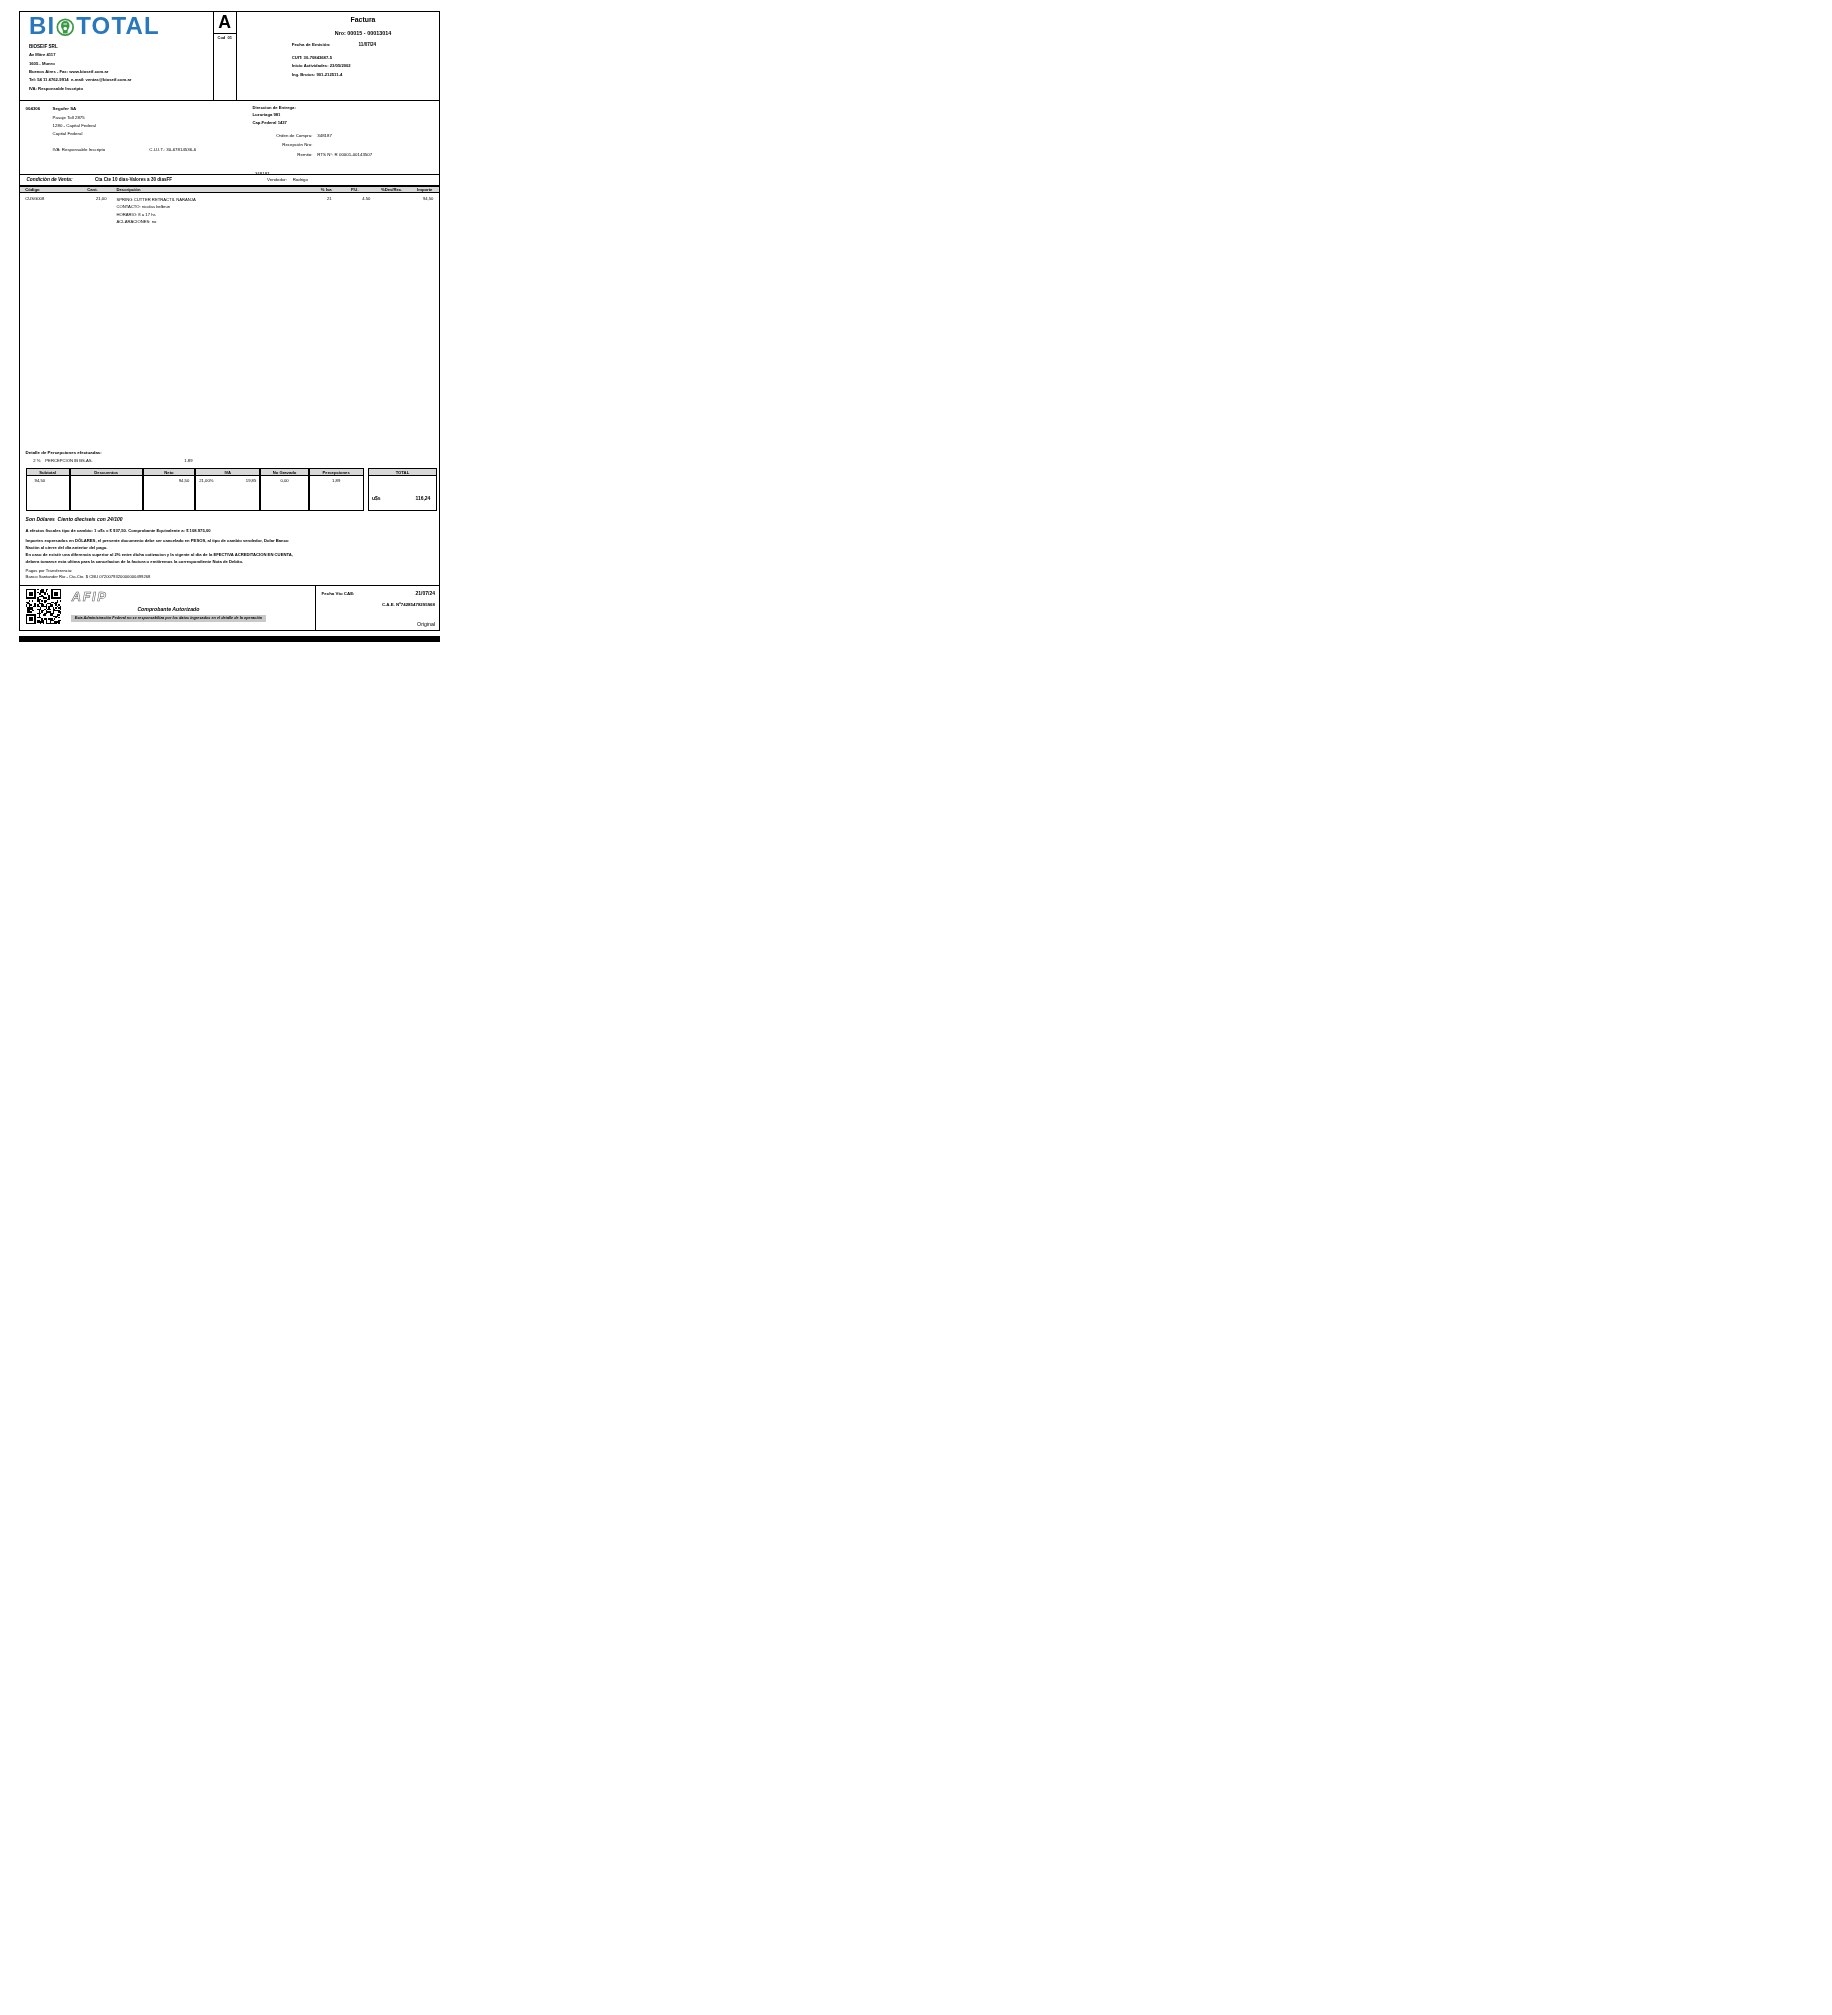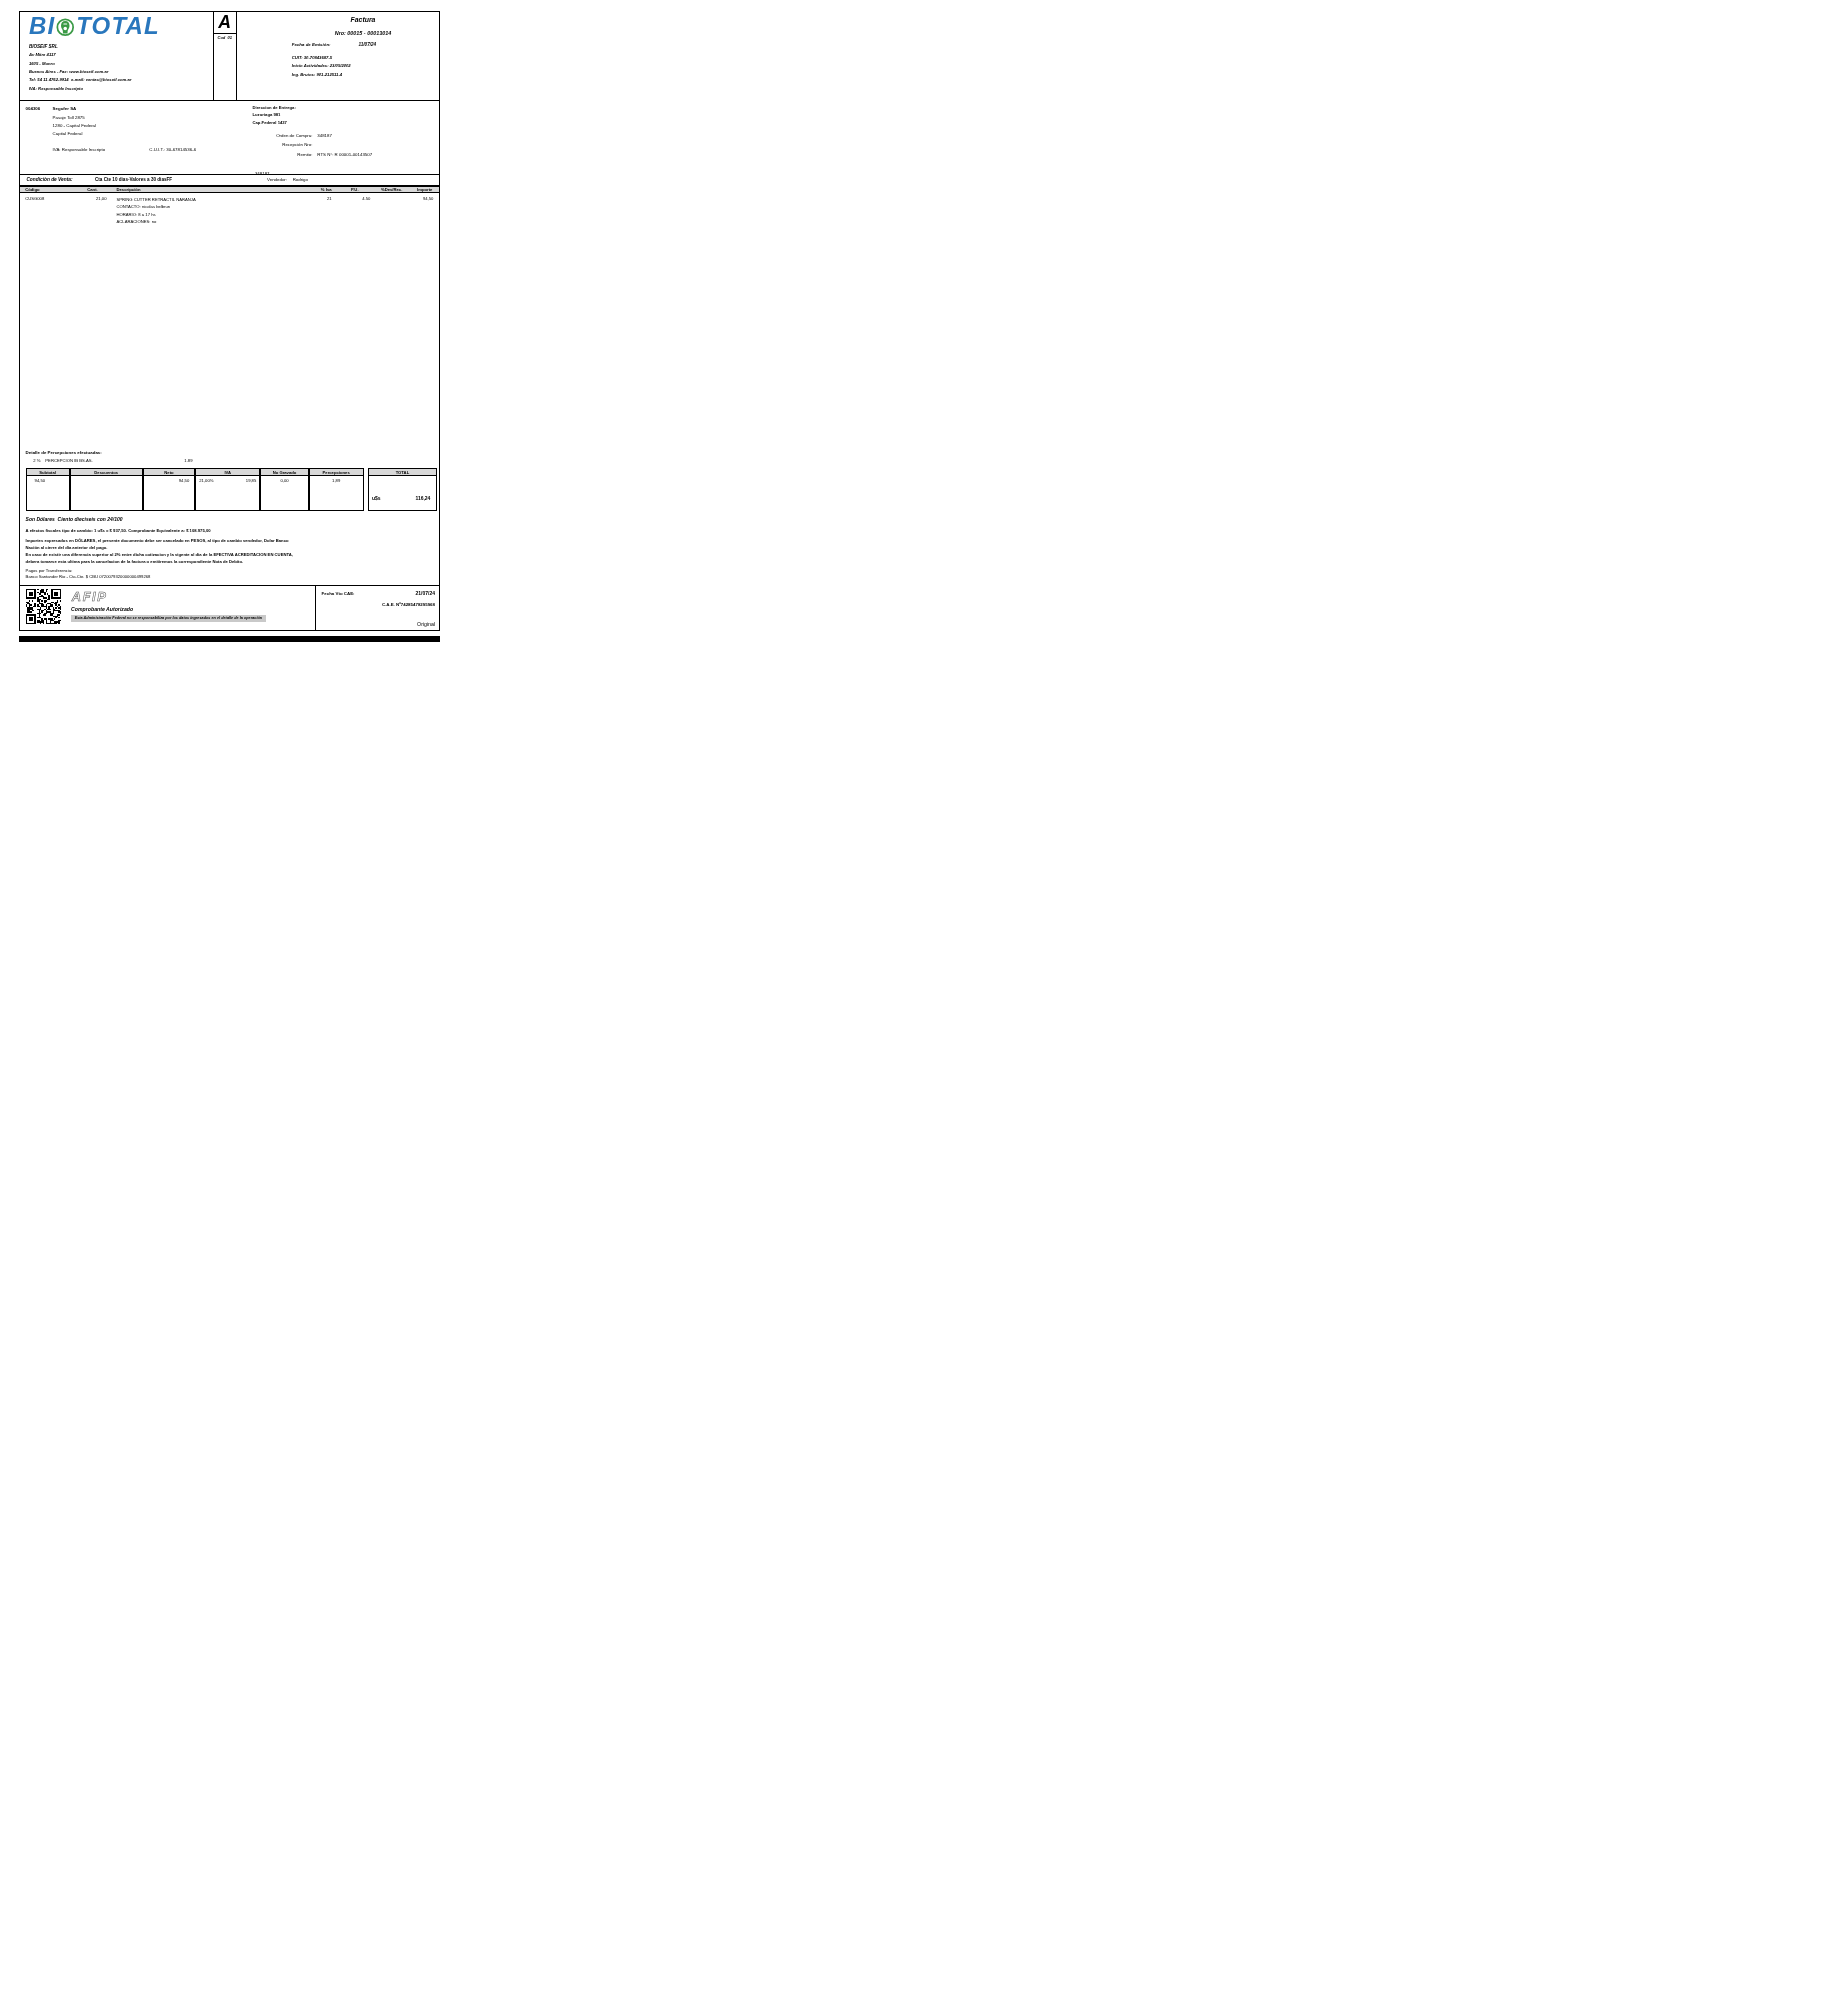--- a/index.html
+++ b/index.html
@@ -8,21 +8,21 @@
     width: 458px; height: 647px; overflow: hidden; position: relative;
     font-family: "Liberation Sans", "DejaVu Sans", sans-serif;
     color: #000; font-size: 4.4px;
   }
   .pre { white-space: pre-wrap; }
 
   .sheet { width: 421px; margin: 10.5px 0 0 19px; }
   .invoice { border: 1px solid #000; background: #fff; }
 
   
-  .header { display: flex; height: 89px; border-bottom: 1px solid #000; font-style: italic; }
+  .header { display: flex; height: 89px; border-bottom: 1px solid #000; }
   .header-left { flex: 0 0 46%; padding: 3.2px 0 0 8.9px; }
   .logo { display: flex; align-items: center; height: 23.4px; color: var(--logo-blue, #2977BD);
           font-weight: bold; font-size: 24px; letter-spacing: 1.2px; margin-bottom: 4.8px; }
   .logo-icon { width: 18.5px; height: 18.5px; margin: 2.4px 1.2px 0 1.2px; color: var(--logo-green, #3B9A46); }
   .co-name { font-weight: bold; font-size: 4.6px; line-height: 8.5px; }
   .co-line { font-weight: bold; font-size: 4.2px; line-height: 8.3px; }
 
   .header-strip { flex: 0 0 24px; border-left: 1px solid #000; border-right: 1px solid #000; }
   .letter-box { height: 22px; border-bottom: 1px solid #000; display: flex; align-items: center;
                 justify-content: center; font-size: 17.7px; font-weight: bold; }
@@ -104,21 +104,21 @@
   .notes-words { font-weight: bold; font-style: italic; font-size: 5px; margin-top: 0.8px; }
   .notes-exchange { font-weight: bold; font-size: 4.2px; margin-top: 6px; }
   .notes-legal { font-weight: bold; font-size: 4.2px; line-height: 6.6px; margin-top: 5.2px; white-space: pre-line; }
   .notes-legal2 { margin-top: 0.8px; }
   .notes-pagos { margin-top: 2.4px; font-size: 4.2px; line-height: 6.4px; }
   .notes-banco { font-size: 4.2px; line-height: 6.4px; }
 
   
   .cae { border-top: 1px solid #000; height: 45px; display: flex; position: relative; padding: 3.2px 0 0 5.6px; }
   .qr-box svg { width: 35px; height: 35px; shape-rendering: crispEdges; display: block; }
-  .afip-block { margin-left: 10.5px; padding-top: 0.8px; }
+  .afip-block { margin-left: 10.5px; padding-top: 0.8px; text-align: center; }
   .afip-logo svg { width: 61px; height: 13.7px; display: block; }
   .comprobante { font-weight: bold; font-style: italic; font-size: 5.2px; margin-top: 3.2px; }
   .disclaimer { display: inline-block; background: var(--disclaimer-gray, #C9C9C9); font-weight: bold;
                 font-style: italic; font-size: 3.8px; padding: 1.2px 3.6px; margin-top: 2.8px; white-space: nowrap; }
   .cae-right { position: absolute; left: 295px; top: 0; right: 0; bottom: 0; border-left: 0.8px solid #000;
                padding: 4px 4px 2.4px 5.6px; display: flex; flex-direction: column; }
   .cae-date-row { display: flex; justify-content: space-between; align-items: baseline; font-weight: bold; }
   .cae-date-row .v { font-size: 5px; }
   .cae-number { text-align: right; font-weight: bold; font-size: 4.4px; margin-top: 6px; }
   .copy-label { margin-top: auto; text-align: right; font-size: 5.2px; }

